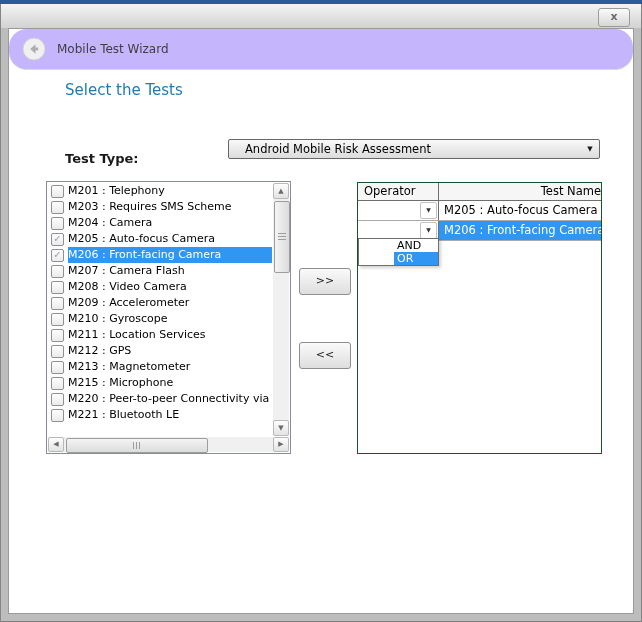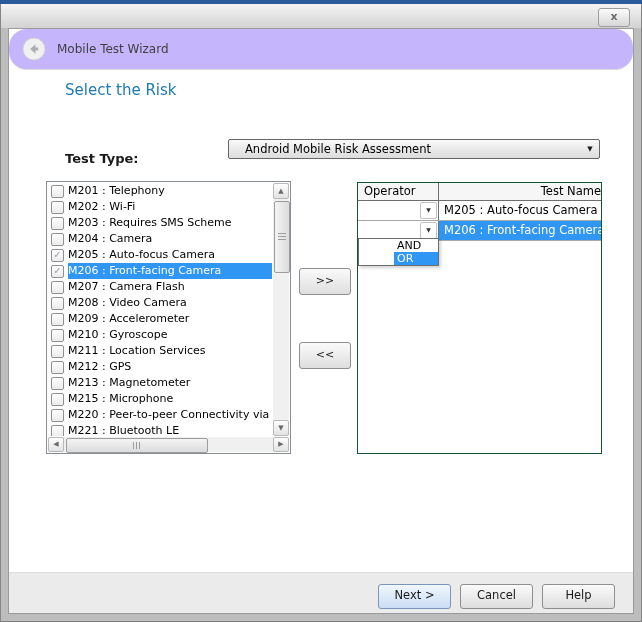--- a/index.html
+++ b/index.html
@@ -96,38 +96,34 @@
   <div class="dialog">
 
     <div class="dlg-header">
       <svg class="back-circle" viewBox="0 0 24 24">
         <circle cx="12" cy="12" r="11" fill="#f0f0f0" stroke="#d2d2d2"></circle>
         <path d="M13.5 7.2 L8.2 12 L13.5 16.8 L13.5 13.6 L16.2 13.6 L16.2 10.4 L13.5 10.4 Z" fill="#aeaeae"></path>
       </svg>
       <div class="dlg-title">Mobile Test Wizard</div>
     </div>
 
-    <div class="heading">Select the Risk</div>
+    <div class="heading">Select the Tests</div>
 
     <div class="tt-label">Test Type:</div>
 
     <div class="combo">
       <div class="combo-text">Android Mobile Risk Assessment</div>
       <div class="combo-arrow">▼</div>
     </div>
 
     <div class="listbox">
       <div class="rows" id="list-rows">
           <div class="lrow">
             <span class="cb"></span>
             <span class="lrow-label">M201 : Telephony</span>
-          </div>
-          <div class="lrow">
-            <span class="cb"></span>
-            <span class="lrow-label">M202 : Wi-Fi</span>
           </div>
           <div class="lrow">
             <span class="cb"></span>
             <span class="lrow-label">M203 : Requires SMS Scheme</span>
           </div>
           <div class="lrow">
             <span class="cb"></span>
             <span class="lrow-label">M204 : Camera</span>
           </div>
           <div class="lrow">
@@ -218,20 +214,15 @@
             </div>
             <div class="td-name">M206 : Front-facing Camera</div>
           </div>
         </div>
       <div class="popup" id="op-popup">
           <div class="popt">AND</div>
           <div class="popt hl">OR</div>
         </div>
     </div>
 
-    <div class="footer">
-      <div class="fbtn" id="btn-next">Next &gt;</div>
-      <div class="fbtn" id="btn-cancel">Cancel</div>
-      <div class="fbtn" id="btn-help">Help</div>
-    </div>
 
   </div>
 </div>
 
 </body></html>

